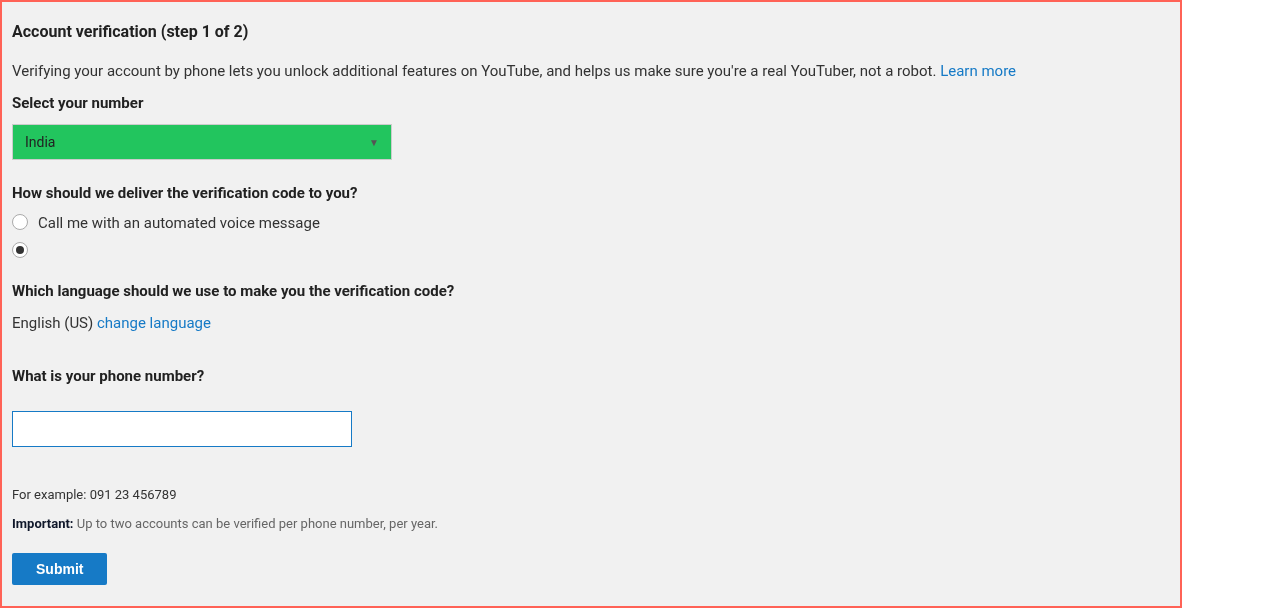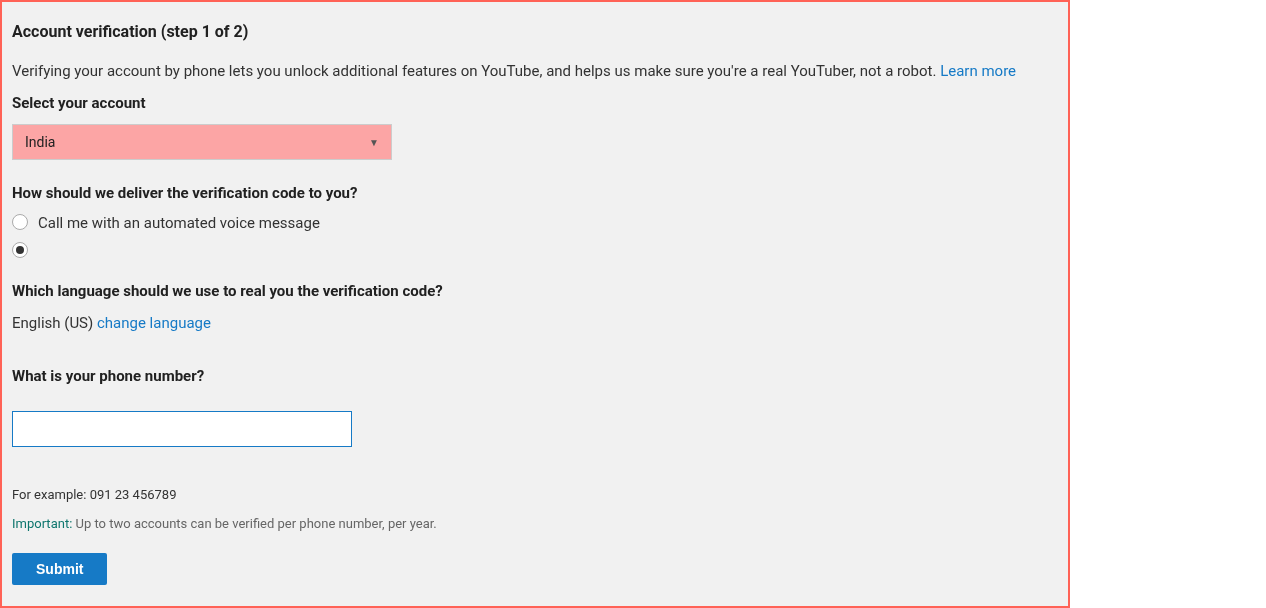--- a/index.html
+++ b/index.html
@@ -3,21 +3,21 @@
   <meta charset="utf-8">
   <style>
     * { box-sizing: border-box; margin: 0; padding: 0; }
     body {
       font-family: Roboto, Arial, sans-serif;
       background: #fff;
       width: 1266px;
       height: 608px;
     }
     .outer {
-      width: 1070px;
+      width: 1182px;
       height: 608px;
       border: 2px solid #ff6256;
       background: #f1f1f1;
       padding: 20px 10px 10px 10px;
     }
     .title {
       font-size: 16px;
       font-weight: 700;
       color: #212121;
       margin-bottom: 20px;
@@ -35,21 +35,21 @@
     .label {
       font-size: 15px;
       font-weight: 700;
       color: #212121;
       margin-bottom: 12px;
     }
     .country-select {
       width: 380px;
       height: 36px;
       border: 1px solid #ccc;
-      background: #fca5a5;
+      background: #22c55e;
       display: flex;
       align-items: center;
       justify-content: space-between;
       padding: 8px 12px;
       margin-bottom: 24px;
       font-size: 14px;
       color: #222;
       cursor: pointer;
     }
     .chevron {
@@ -106,21 +106,21 @@
     .example {
       font-size: 13px;
       color: #333;
       margin-top: 40px;
     }
     .important {
       font-size: 13px;
       color: #666;
       margin-top: 14px;
     }
-    .important b { color: #0f766e; font-weight: 400; }
+    .important b { color: #0f172a; font-weight: 700; }
     .submit-btn {
       display: inline-block;
       background: #167ac6;
       color: #fff;
       font-size: 14px;
       font-weight: 700;
       border: none;
       padding: 8px 24px;
       margin-top: 22px;
       cursor: pointer;
@@ -131,37 +131,37 @@
 <body>
 
 <div class="outer">
 
   <div class="title">Account verification (step 1 of 2)</div>
 
   <div class="intro">
     <span>Verifying your account by phone lets you unlock additional features on YouTube, and helps us make sure you're a real YouTuber, not a robot. </span><a href="#">Learn more</a>
   </div>
 
-  <div class="label">Select your account</div>
+  <div class="label">Select your number</div>
   <div class="country-select">
     <span>India</span>
     <span class="chevron">▼</span>
   </div>
 
   <div class="label">How should we deliver the verification code to you?</div>
 
   <div class="radio-row">
     <span class="radio"></span>
     <span>Call me with an automated voice message</span>
   </div>
   <div class="radio-row">
     <span class="radio selected"></span>
   </div>
 
-  <div class="label section-gap">Which language should we use to real you the verification code?</div>
+  <div class="label section-gap">Which language should we use to make you the verification code?</div>
   <div class="lang-row">
     <span>English (US) </span><a href="#">change language</a>
   </div>
 
   <div class="label">What is your phone number?</div>
   <input type="text" class="phone-input" value="" style="">
 
   <div class="example">For example: 091 23 456789</div>
 
   <div class="important">

